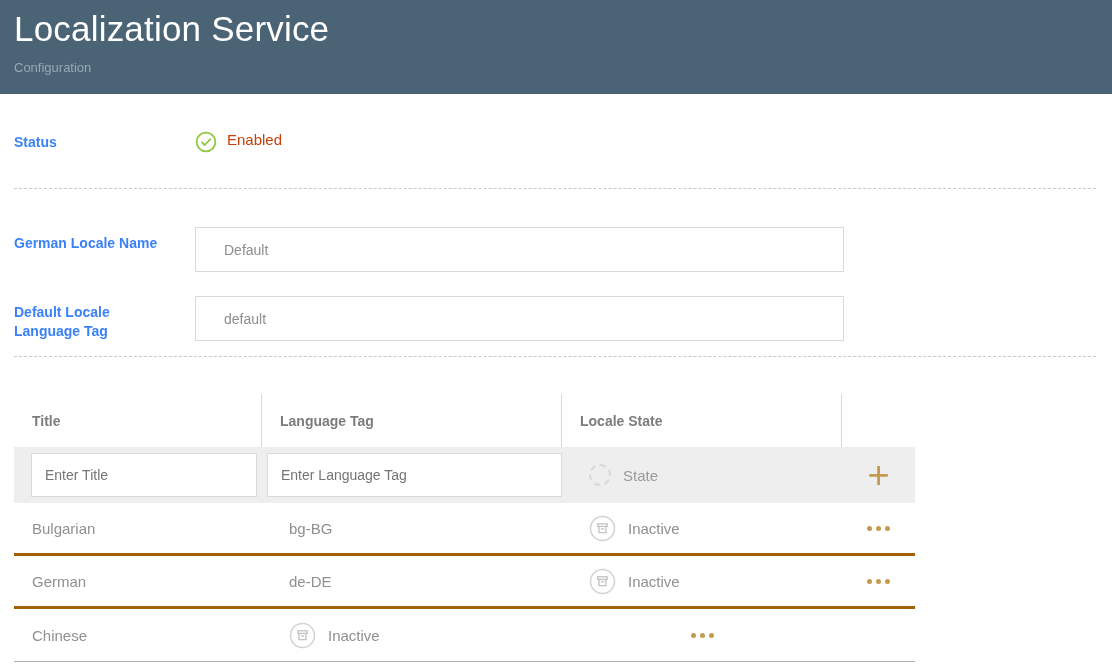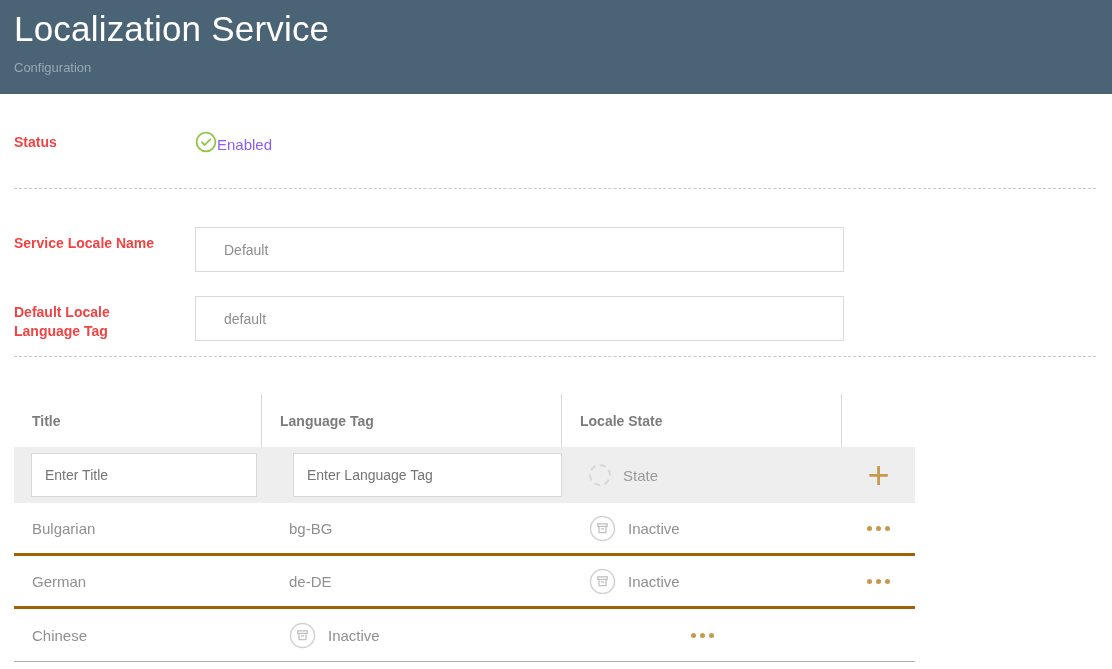--- a/index.html
+++ b/index.html
@@ -36,29 +36,29 @@
   .main { padding: 0 16px 0 14px; }
 
   .cfg-row { display: flex; align-items: flex-start; }
   .cfg-label {
     width: 181px;
     flex: 0 0 181px;
     max-width: 181px;
     padding-right: 26px;
     font-size: 14px;
     font-weight: bold;
-    color: #ef4444;
+    color: #3b82f6;
     line-height: 19px;
   }
   .cfg-value { flex: 1; }
 
   .status-row { margin-top: 37px; align-items: center; }
   .status-value {
-    display: flex; align-items: flex-end; gap: 0;
-    color: #8b5cf6; font-size: 15px;
+    display: flex; align-items: flex-start; gap: 10px;
+    color: #c2410c; font-size: 15px;
     cursor: pointer;
   }
 
   .hr-dashed {
     border: none;
     border-top: 1px dashed #c9c9c9;
     height: 0;
   }
   .hr-1 { margin-top: 35px; }
   .hr-2 { margin-top: 15px; }
@@ -105,21 +105,21 @@
     height: 44px;
     border: 1px solid #d9d9d9;
     background: #ffffff;
     font-family: "Liberation Sans", "DejaVu Sans", sans-serif;
     font-size: 14px;
     color: #8d8d8d;
     padding: 0 13px;
     outline: none;
   }
   .add-input-title { width: 226px; margin-left: 17px; }
-  .add-input-tag { width: 322px; margin-left: 31px; }
+  .add-input-tag { width: 322px; margin-left: 5px; }
   .state-toggle {
     display: flex; align-items: center; gap: 12px;
     margin-left: 27px;
     color: #9a9a9a; font-size: 15px;
     cursor: pointer;
   }
   .dashed-circle {
     width: 22px; height: 22px;
     border: 2px dashed #d8d8d8;
     border-radius: 50%;
@@ -172,21 +172,21 @@
             <path d="M7 11.3 L9.7 14 L15.2 8.3" fill="none" stroke="#8fc742" stroke-width="1.8" stroke-linecap="round" stroke-linejoin="round"></path>
           </svg>
           <span>Enabled</span>
         </div>
       </div>
     </div>
 
     <hr class="hr-dashed hr-1">
 
     <div class="cfg-row field-row field-row-1">
-      <div class="cfg-label">Service Locale Name</div>
+      <div class="cfg-label">German Locale Name</div>
       <div class="cfg-value">
         <input type="text" class="text-field" value="Default" style="">
       </div>
     </div>
 
     <div class="cfg-row field-row field-row-2">
       <div class="cfg-label">Default Locale Language Tag</div>
       <div class="cfg-value">
         <input type="text" class="text-field" value="default" style="">
       </div>

